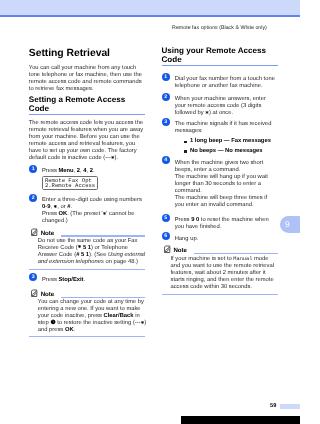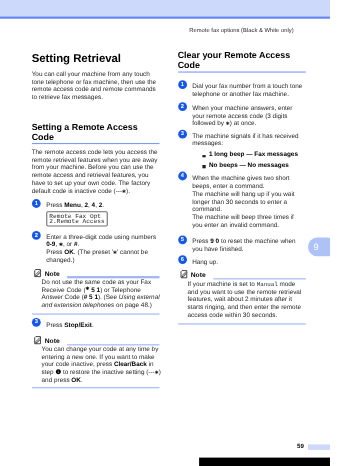--- a/index.html
+++ b/index.html
@@ -48,21 +48,21 @@
 </style>
 </head>
 <body>
 
 <div class="topband"></div>
 <div class="topline"></div>
 <div class="runhead">Remote fax options (Black &amp; White only)</div>
 <div class="col colL">
     <h1 style="margin-bottom:6.3px">Setting Retrieval</h1>
     <p>You can call your machine from any touch tone telephone or fax machine, then use the remote access code and remote commands to retrieve fax messages.</p>
-    <h2 style="margin-top:18px">Setting a Remote Access Code</h2>
+    <h2 style="margin-top:2px">Setting a Remote Access Code</h2>
     <div class="rule" style="margin-top:0.8px"></div>
     <p style="margin-top:5.6px">The remote access code lets you access the remote retrieval features when you are away from your machine. Before you can use the remote access and retrieval features, you have to set up your own code. The factory default code is inactive code (---<span class="ast">✱</span>).</p>
     <div class="step" style="margin-top:5.5px">
       <div class="circ">1</div>
       <p>Press <b>Menu</b>, <b>2</b>, <b>4</b>, <b>2</b>.</p>
       <div class="lcd" style="margin-top:1.3px"><span>Remote Fax Opt</span><br><span>2.Remote Access</span></div>
     </div>
     <div class="step" style="margin-top:7.1px">
       <div class="circ">2</div>
       <p>Enter a three-digit code using numbers <b>0-9</b>, <b><span class="ast">✱</span></b>, or <b>#</b>.<br>Press <b>OK</b>. (The preset '<span class="ast">✱</span>' cannot be changed.)</p>
@@ -110,21 +110,21 @@
         <span class="ttl">Note</span>
         <span class="ln"></span>
       </div>
       <div class="notebody">
         <p>You can change your code at any time by entering a new one. If you want to make your code inactive, press <b>Clear/Back</b> in step <b>❶</b> to restore the inactive setting (---<span class="ast">✱</span>) and press <b>OK</b>.</p>
       </div>
       <div class="noteend" style="margin-top:1.5px"></div>
     </div>
   </div>
 <div class="col colR">
-    <h2>Clear your Remote Access Code</h2>
+    <h2>Using your Remote Access Code</h2>
     <div class="rule" style="margin-top:0.8px"></div>
     <div class="step" style="margin-top:10.1px">
       <div class="circ">1</div>
       <p>Dial your fax number from a touch tone telephone or another fax machine.</p>
     </div>
     <div class="step" style="margin-top:5.9px">
       <div class="circ">2</div>
       <p>When your machine answers, enter your remote access code (3 digits followed by <span class="ast">✱</span>) at once.</p>
     </div>
     <div class="step" style="margin-top:4.0px">

